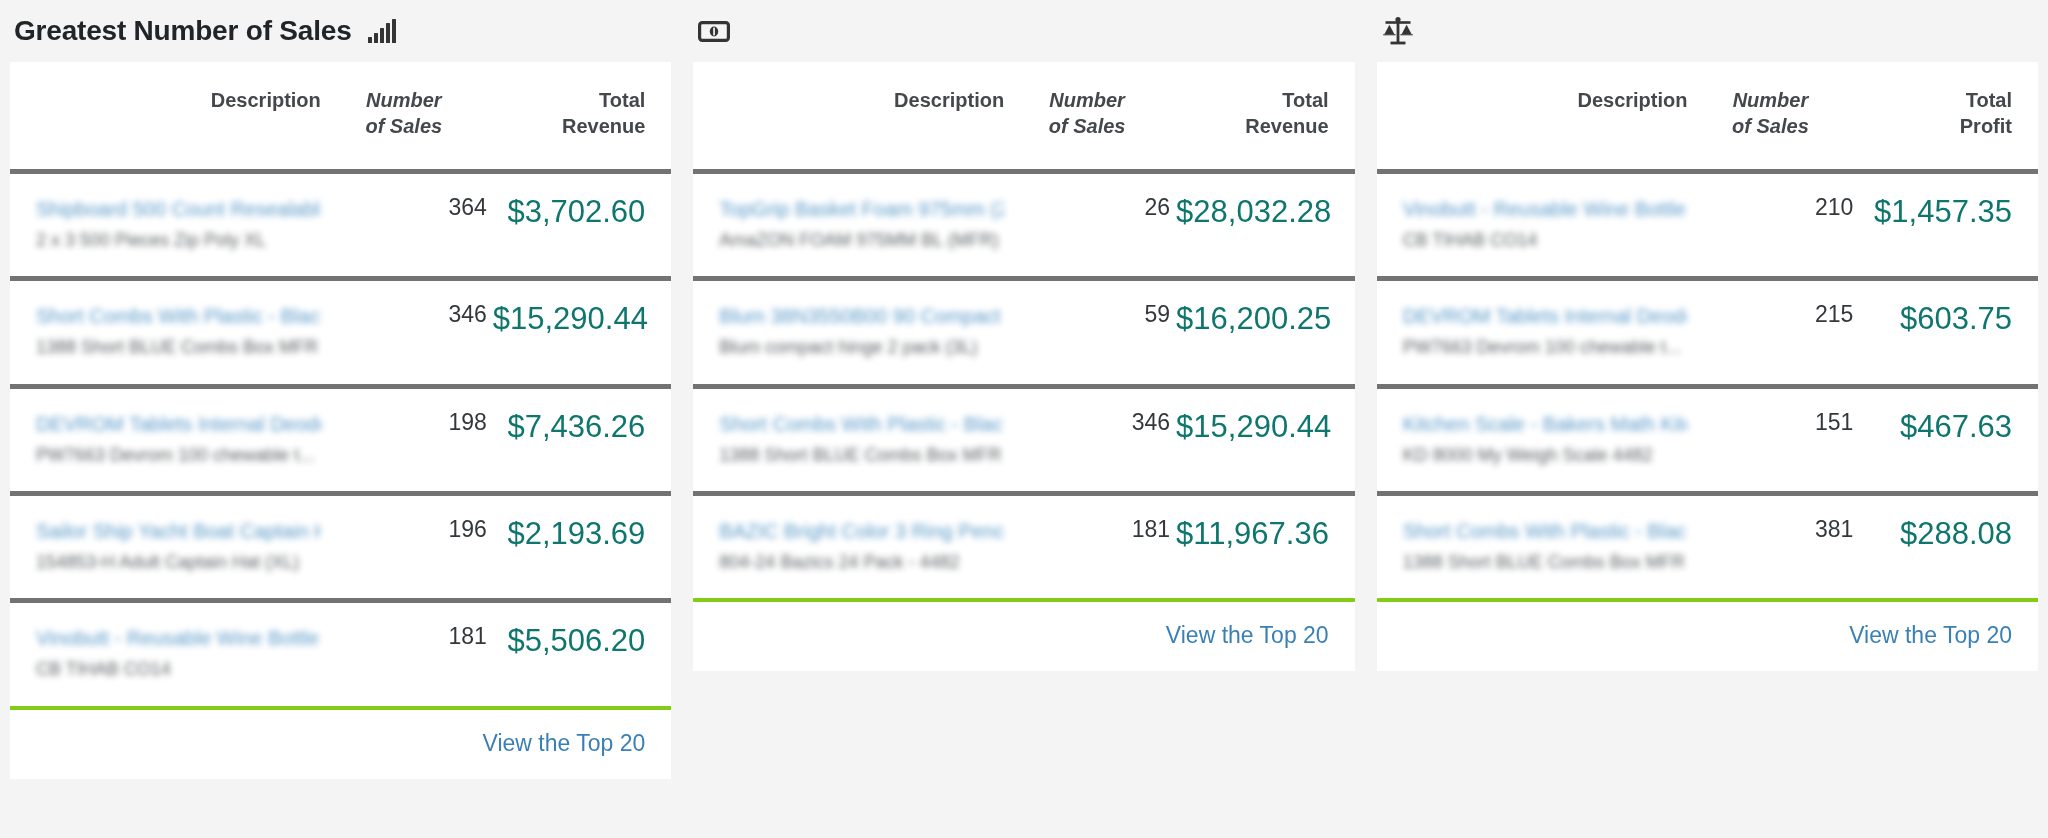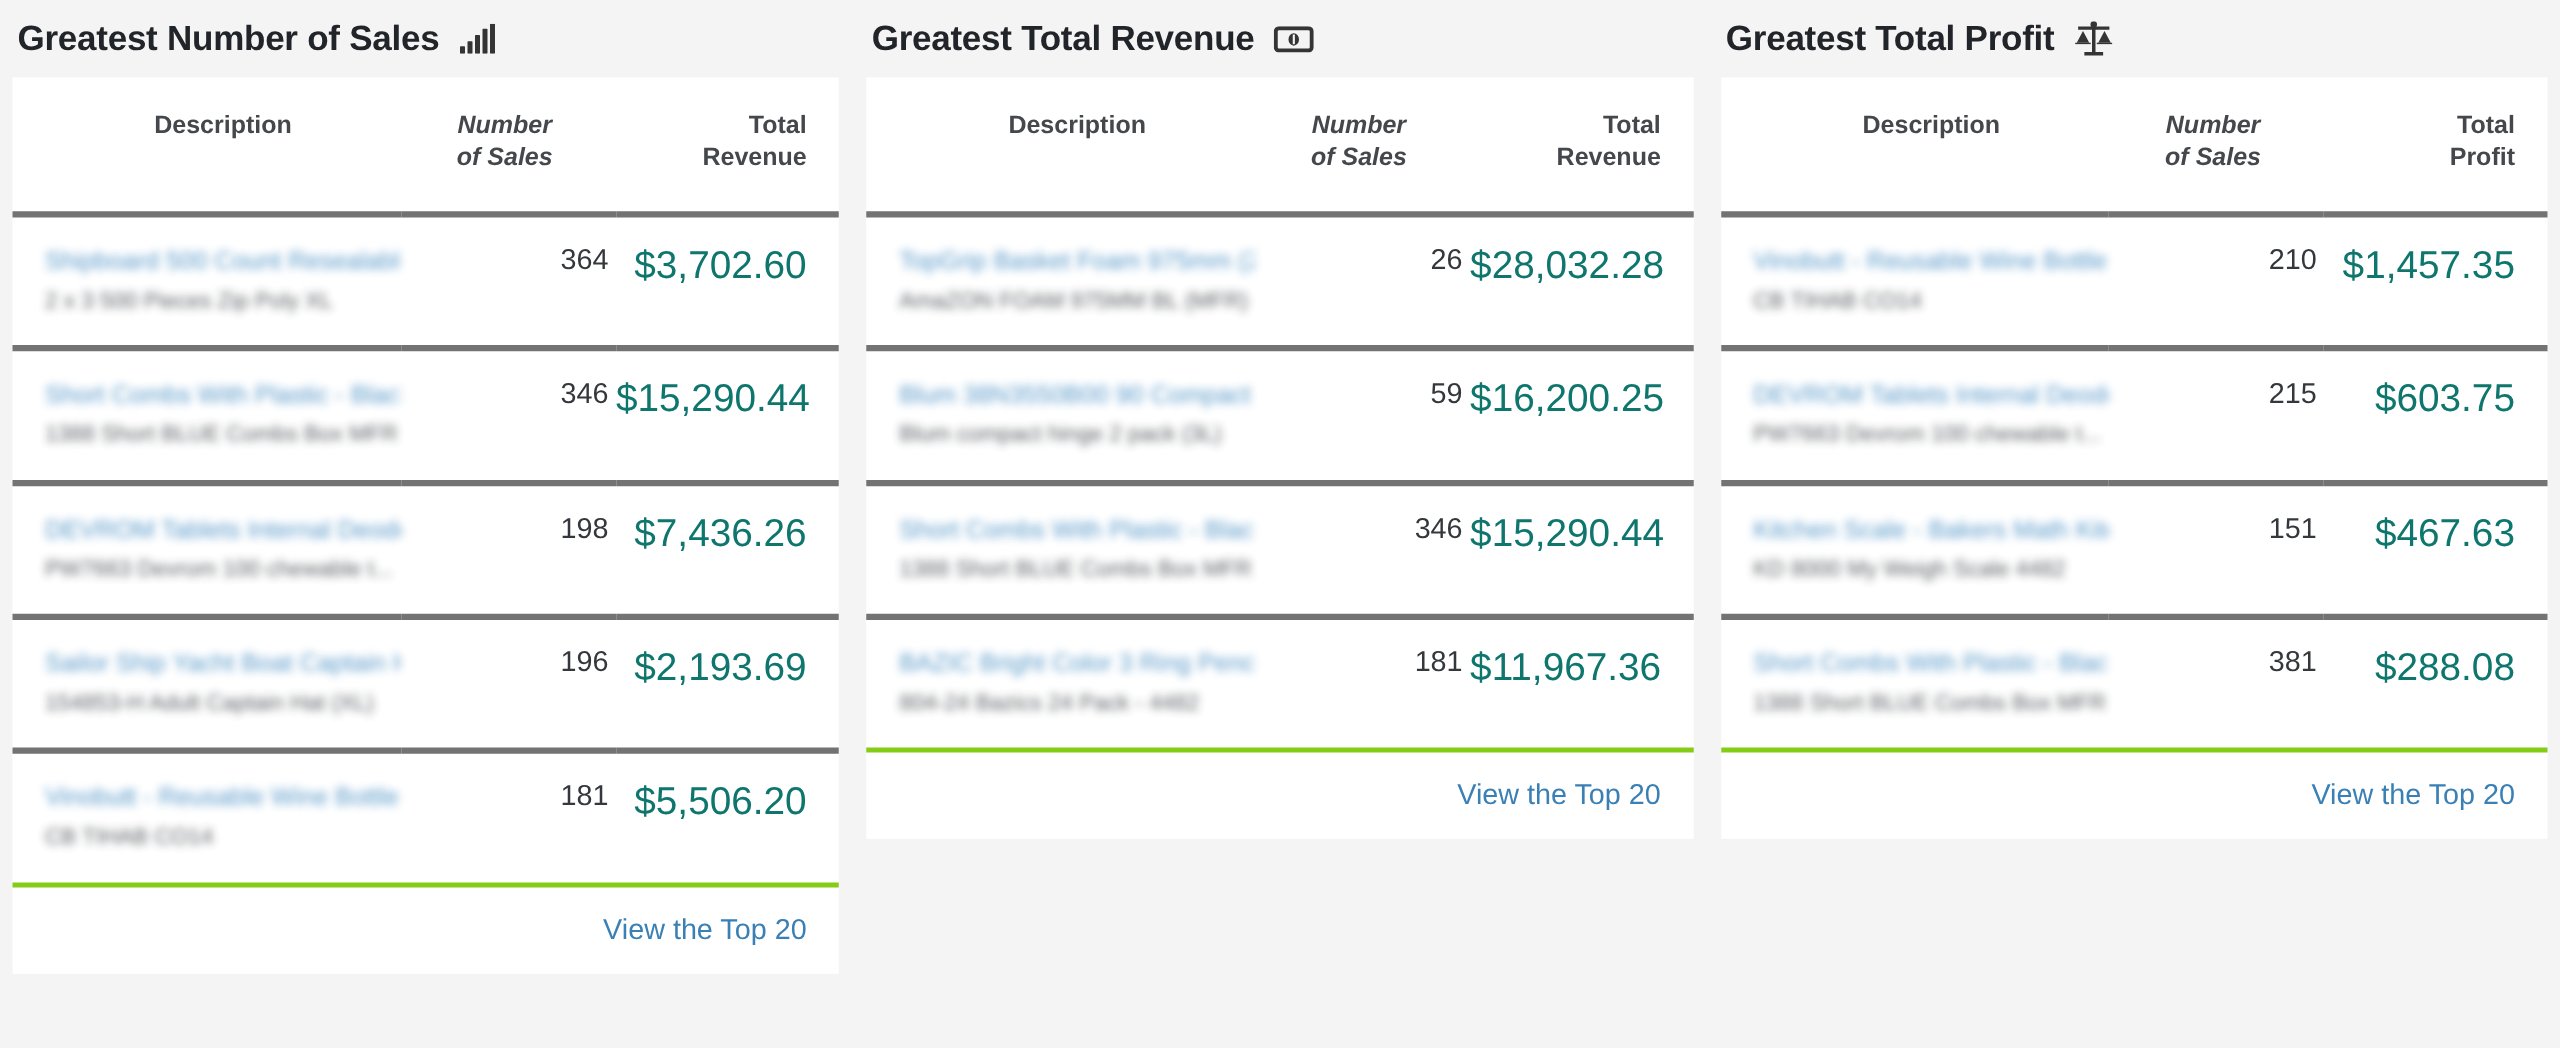--- a/index.html
+++ b/index.html
@@ -68,21 +68,21 @@
   }
 
   thead th {
     font-size: 20px;
     font-weight: bold;
     color: #44484c;
     padding: 26px 0 30px 0;
     vertical-align: top;
     line-height: 1.28;
   }
-  th.col-desc  { text-align: center;  padding-left: 26px; width: 47%; }
+  th.col-desc  { text-align: right;  padding-left: 26px; width: 47%; }
   th.col-num   { width: 26%; padding-right: 6px; font-style: italic;}
   th.col-money { text-align: right; width: 27%; padding-right: 26px; }
 
   tbody tr { border-top: 5px solid #737373; }
 
   tbody td {
     padding: 22px 0 24px 0;
     vertical-align: top;
   }
   td.col-desc  { padding-left: 26px; }
@@ -203,21 +203,20 @@
         </tbody>
       </table>
       <div class="card-foot">
         <a class="foot-link">View the Top 20</a>
       </div>
     </div>
   </section>
 
   <section class="panel">
     <div class="panel-head">
-      <h2 class="panel-title">Greatest Total Revenue</h2>
       <span class="head-icon">
         <svg width="32" height="21" viewBox="0 0 32 21" fill="none">
           <rect x="1.6" y="1.6" width="28.8" height="17.8" rx="2.6" stroke="currentColor" stroke-width="3.2"></rect>
           <ellipse cx="16" cy="10.5" rx="4.2" ry="5" fill="currentColor"></ellipse>
           <rect x="15.2" y="6.6" width="1.7" height="7.8" fill="#f4f4f4"></rect>
         </svg>
       </span>
     </div>
 
     <div class="card">
@@ -271,21 +270,20 @@
         </tbody>
       </table>
       <div class="card-foot">
         <a class="foot-link">View the Top 20</a>
       </div>
     </div>
   </section>
 
   <section class="panel">
     <div class="panel-head">
-      <h2 class="panel-title">Greatest Total Profit</h2>
       <span class="head-icon">
         <svg width="30" height="28" viewBox="0 0 30 28" fill="currentColor">
           <rect x="13.6" y="4" width="2.8" height="21"></rect>
           <rect x="2.5" y="4.2" width="25" height="2.6"></rect>
           <circle cx="15" cy="2.6" r="2.6"></circle>
           <rect x="7.5" y="24.6" width="15" height="2.8"></rect>
           <path d="M6.4 7.8 L11.4 17.2 L1.4 17.2 Z"></path>
           <path d="M23.6 7.8 L28.6 17.2 L18.6 17.2 Z"></path>
           <rect x="0.2" y="17.2" width="12.4" height="1.1"></rect>
           <rect x="17.4" y="17.2" width="12.4" height="1.1"></rect>

